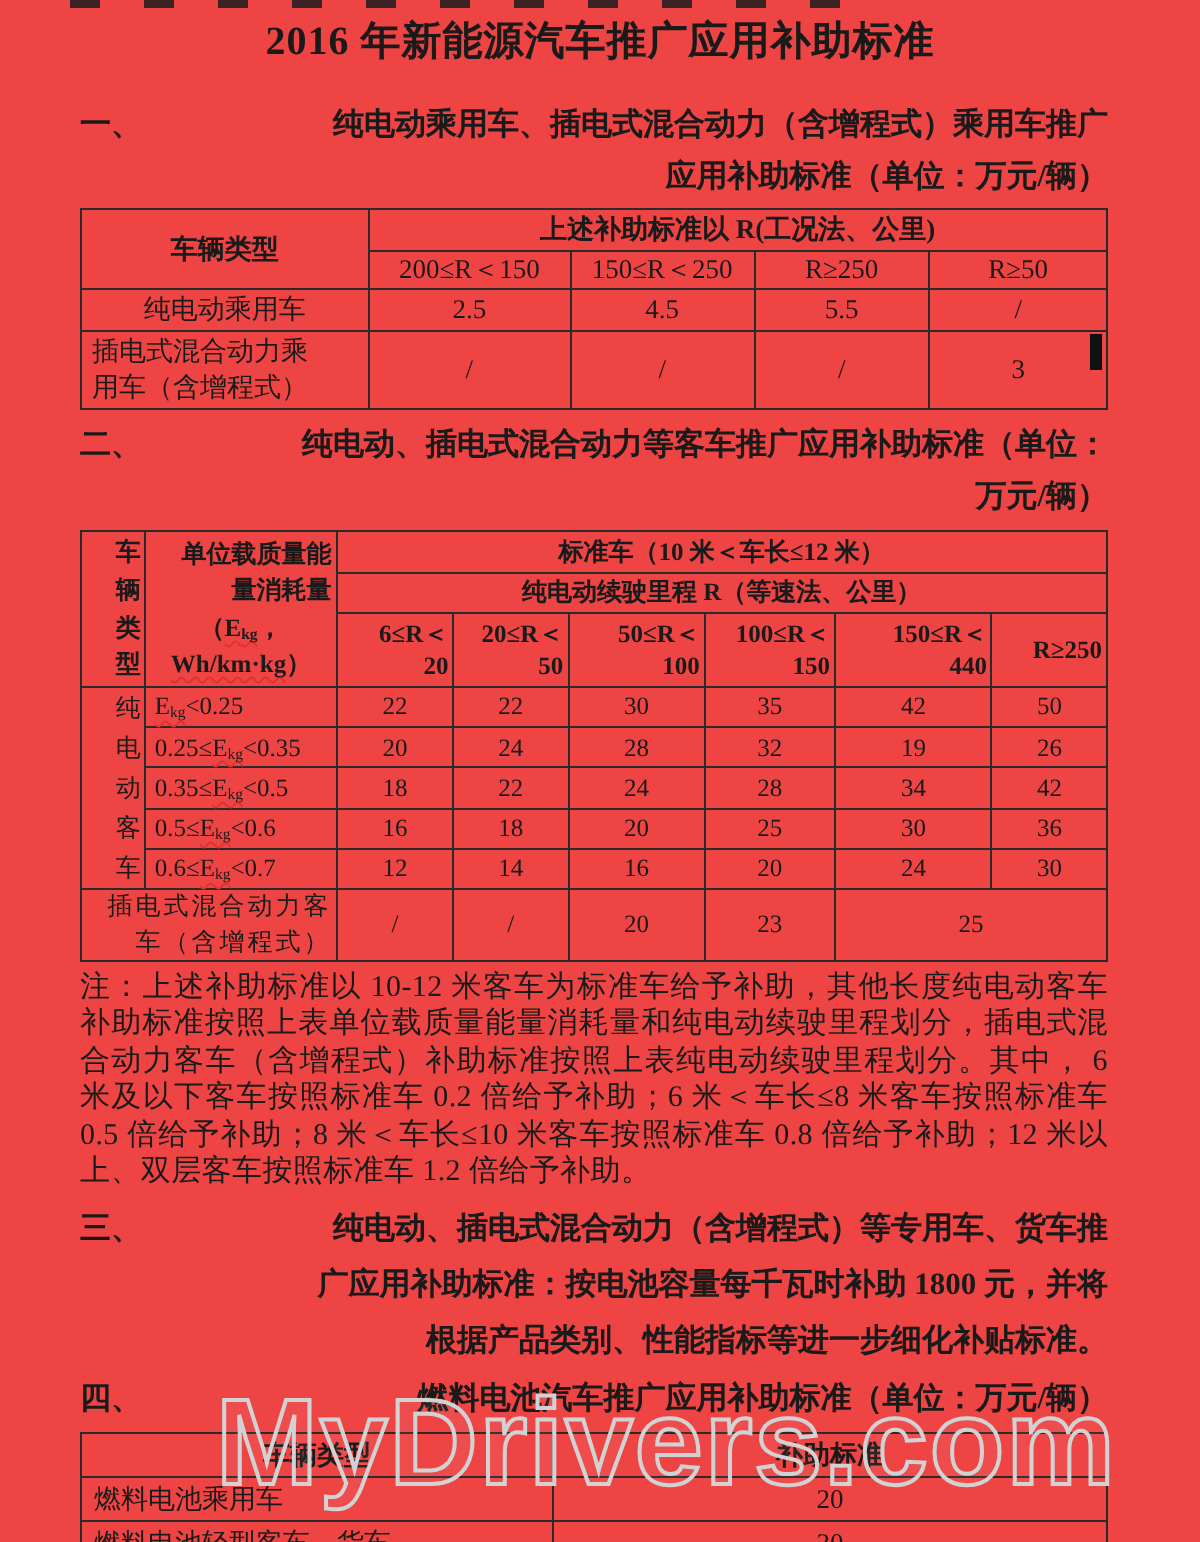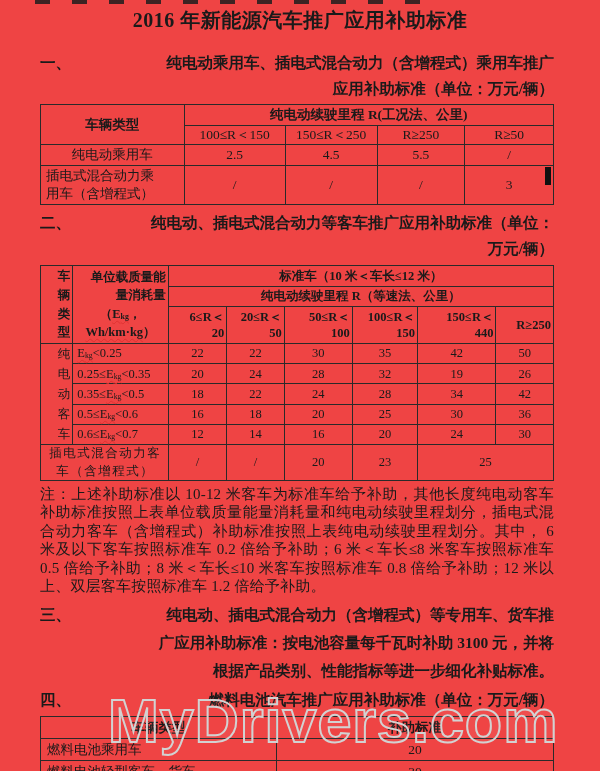--- a/index.html
+++ b/index.html
@@ -36,21 +36,21 @@
   .t1 td.lab1{height:20px;}
   .t2{margin-top:3px;font-size:12.5px;line-height:1.3;}
   .t2 .rA th{height:20px;}
   .t2 .rB th{height:19px;}
   .t2 .rC th{height:36px;}
   .t2 .dr td{height:19px;}
   .t2 .pr td{height:34px;}
   .t2 td.elabel{text-align:left;padding-left:4px;font-weight:normal;}
   .t2 .vert{line-height:1.5;font-weight:bold;}
   .t2 td.vertd{line-height:1.6;font-weight:normal;}
-  .t2 td.phevlab{text-align:center;padding-left:4px;letter-spacing:1.5px;line-height:1.4;}
+  .t2 td.phevlab{text-align:right;padding-left:4px;letter-spacing:1.5px;line-height:1.4;}
   .ehead{font-weight:bold;line-height:1.45;}
   sub{font-size:.62em;vertical-align:-.18em;line-height:0;}
   .spell{text-decoration:underline wavy #e03030 1px;text-decoration-skip-ink:none;text-underline-offset:2px;margin-top:20px;}
   .note{
     margin-top:4px;font-size:15px;line-height:18.4px;text-align:justify;
     letter-spacing:.2px;
   }
   .t4{margin-top:3px;font-size:13.5px;}
   .t4 th{height:21px;}
   .t4 td{height:21px;}
@@ -83,24 +83,24 @@
       <colgroup>
           <col style="width:28%">
           <col style="width:19.7%">
           <col style="width:17.9%">
           <col style="width:17.1%">
           <col style="width:17.3%">
         </colgroup>
       <tbody>
           <tr class="rh1">
         <th rowspan="2">车辆类型</th>
-        <th colspan="4">纯电动续驶里程 R(工况法、公里)</th>
+        <th colspan="4">上述补助标准以 R(工况法、公里)</th>
       </tr>
       <tr class="rh2">
-        <th>100≤R＜150</th>
+        <th>200≤R＜150</th>
         <th>150≤R＜250</th>
         <th>R≥250</th>
         <th>R≥50</th>
       </tr>
       <tr class="rr1">
         <td class="lab1">纯电动乘用车</td>
         <td>2.5</td>
         <td>4.5</td>
         <td>5.5</td>
         <td>/</td>
@@ -223,21 +223,21 @@
         <td colspan="2">25</td>
       </tr>
     </tbody>
       </table>
 
     <div class="note">注：上述补助标准以 10-12 米客车为标准车给予补助，其他长度纯电动客车补助标准按照上表单位载质量能量消耗量和纯电动续驶里程划分，插电式混合动力客车（含增程式）补助标准按照上表纯电动续驶里程划分。其中， 6 米及以下客车按照标准车 0.2 倍给予补助；6 米＜车长≤8 米客车按照标准车 0.5 倍给予补助；8 米＜车长≤10 米客车按照标准车 0.8 倍给予补助；12 米以上、双层客车按照标准车 1.2 倍给予补助。</div>
 
     <div class="heading h3">
       <span class="num">三、</span>
       <span class="htext pre">纯电动、插电式混合动力（含增程式）等专用车、货车推
-广应用补助标准：按电池容量每千瓦时补助 3100 元，并将
+广应用补助标准：按电池容量每千瓦时补助 1800 元，并将
 根据产品类别、性能指标等进一步细化补贴标准。</span>
     </div>
 
     <div class="heading h4">
       <span class="num">四、</span>
       <span class="htext pre">燃料电池汽车推广应用补助标准（单位：万元/辆）</span>
     </div>
 
     <table class="t4">
       <colgroup>

